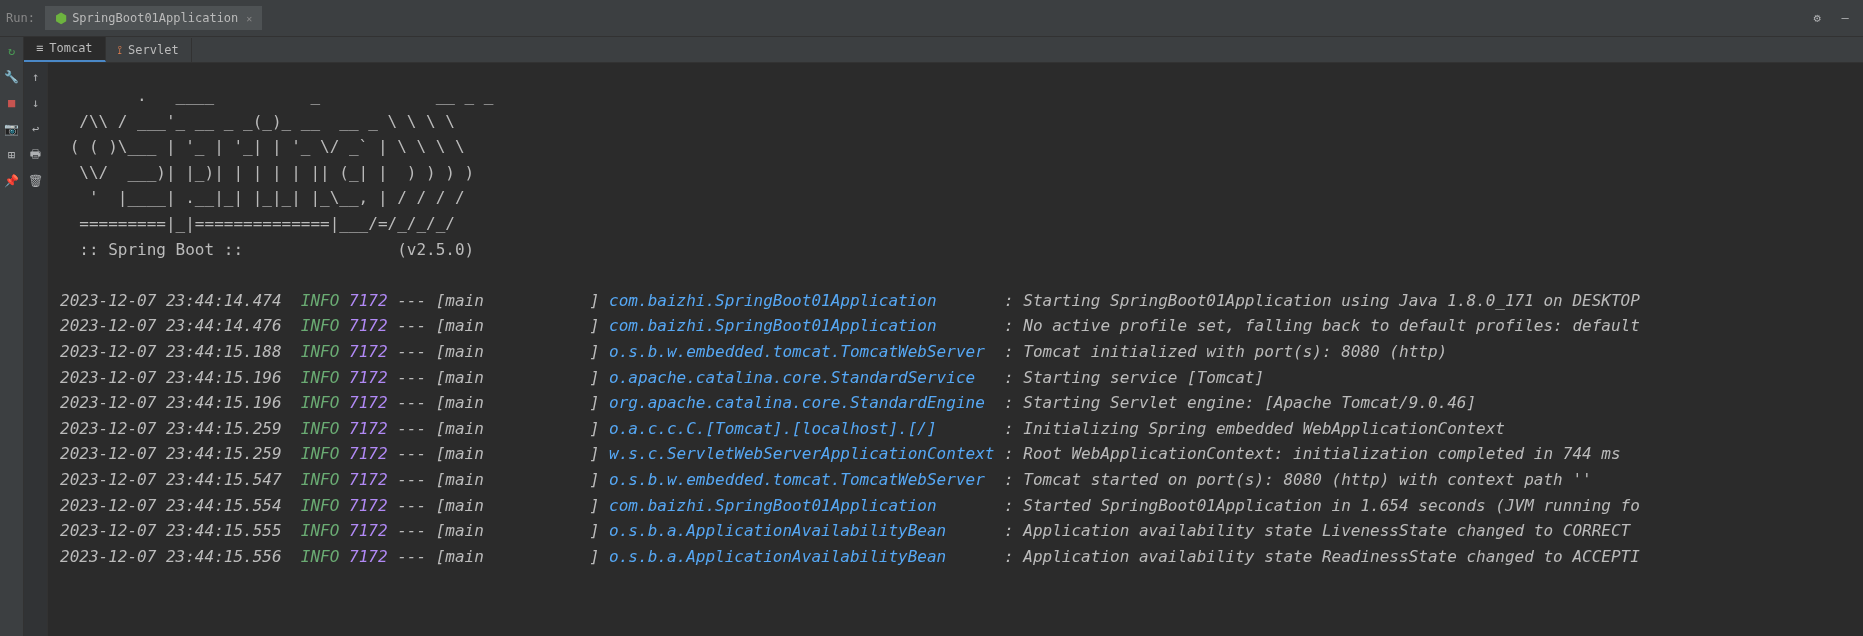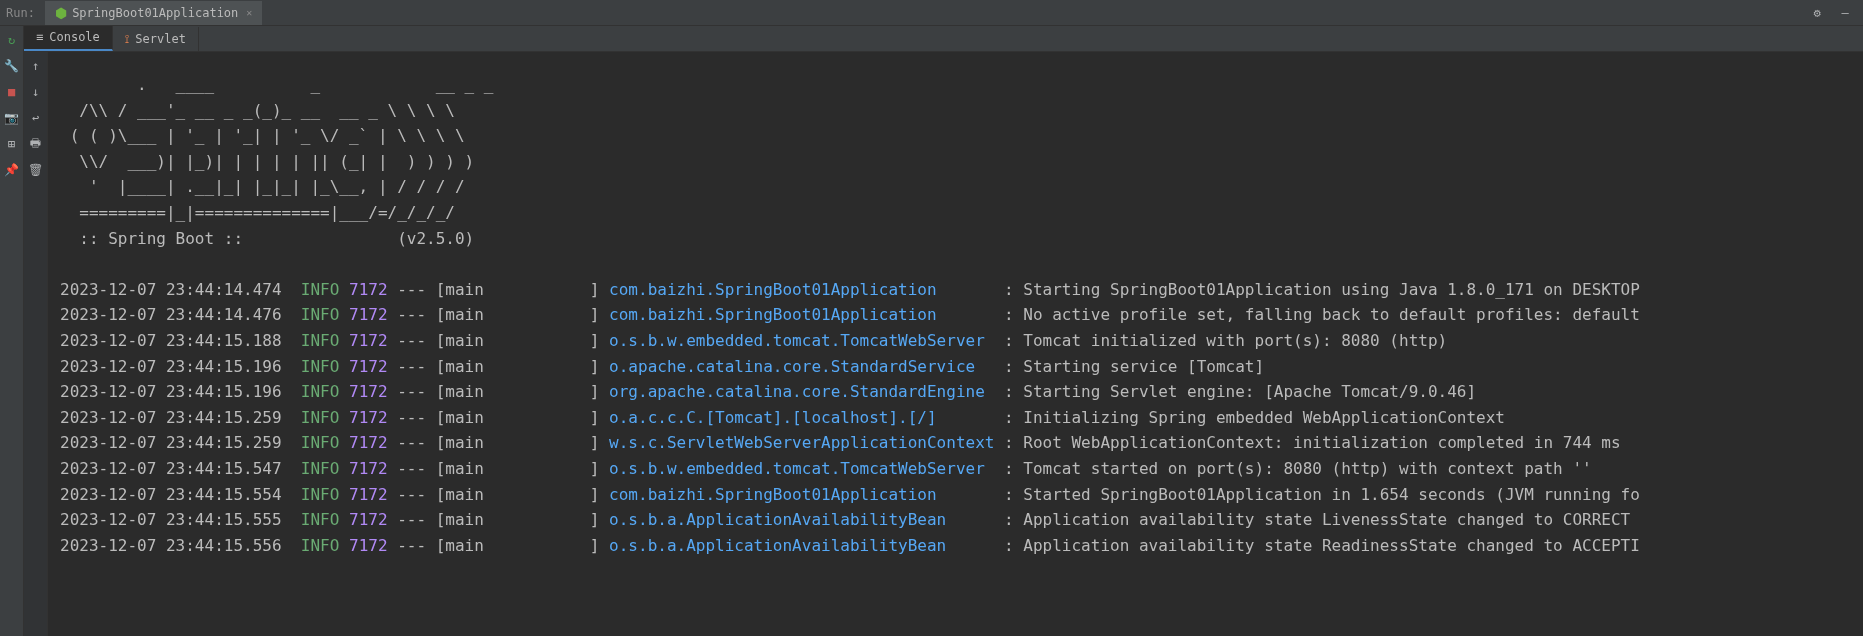--- a/index.html
+++ b/index.html
@@ -8,21 +8,21 @@
       color: #a9b7c6;
       font-family: 'Consolas', 'Monaco', monospace;
       font-size: 13px;
       overflow: hidden;
       width: 1863px;
       height: 636px;
     }
     .top-bar {
       display: flex;
       align-items: center;
-      height: 26px;
+      height: 37px;
       background: #3c3f41;
       border-bottom: 1px solid #323232;
       padding-left: 6px;
     }
     .run-label {
       color: #888;
       font-size: 12px;
       margin-right: 10px;
     }
     .app-tab {
@@ -132,21 +132,21 @@
       flex: 1;
       padding: 20px 12px;
       overflow: auto;
       font-family: 'Consolas', 'Monaco', monospace;
       font-size: 16px;
       line-height: 1.6;
       white-space: pre;
       color: #bbbbbb;
     }
     .banner { color: #bbbbbb; }
-    .log-line { white-space: pre; }
+    .log-line { white-space: pre; font-style: italic; }
     .ts { color: #bbbbbb; }
     .level-info { color: #6aab73; }
     .pid { color: #b189f5; }
     .dashes { color: #bbbbbb; }
     .thread { color: #bbbbbb; }
     .bracket { color: #bbbbbb; }
     .logger { color: #56a8f5; }
     .msg { color: #bbbbbb; }
   </style>
 </head>
@@ -171,21 +171,21 @@
     <span class="gutter-icon">🔧</span>
     <span class="gutter-icon red">■</span>
     <span class="gutter-icon">📷</span>
     <span class="gutter-icon">⊞</span>
     <span class="gutter-icon">📌</span>
   </div>
   <div class="content-area">
     <div class="tab-bar">
       <div class="tab active">
         <span class="tab-icon">≡</span>
-        <span>Console</span>
+        <span>Tomcat</span>
       </div>
       <div class="tab">
         <span class="tab-icon actuator">⟟</span>
         <span>Servlet</span>
       </div>
     </div>
     <div class="console-area">
       <div class="console-gutter">
         <span class="gutter-icon">↑</span>
         <span class="gutter-icon">↓</span>

